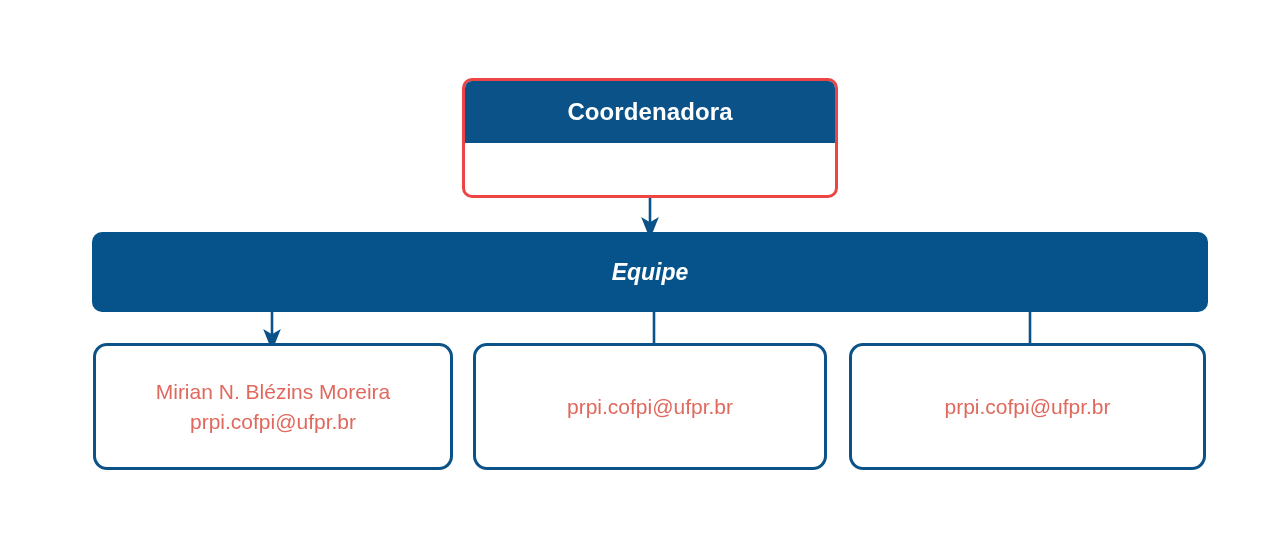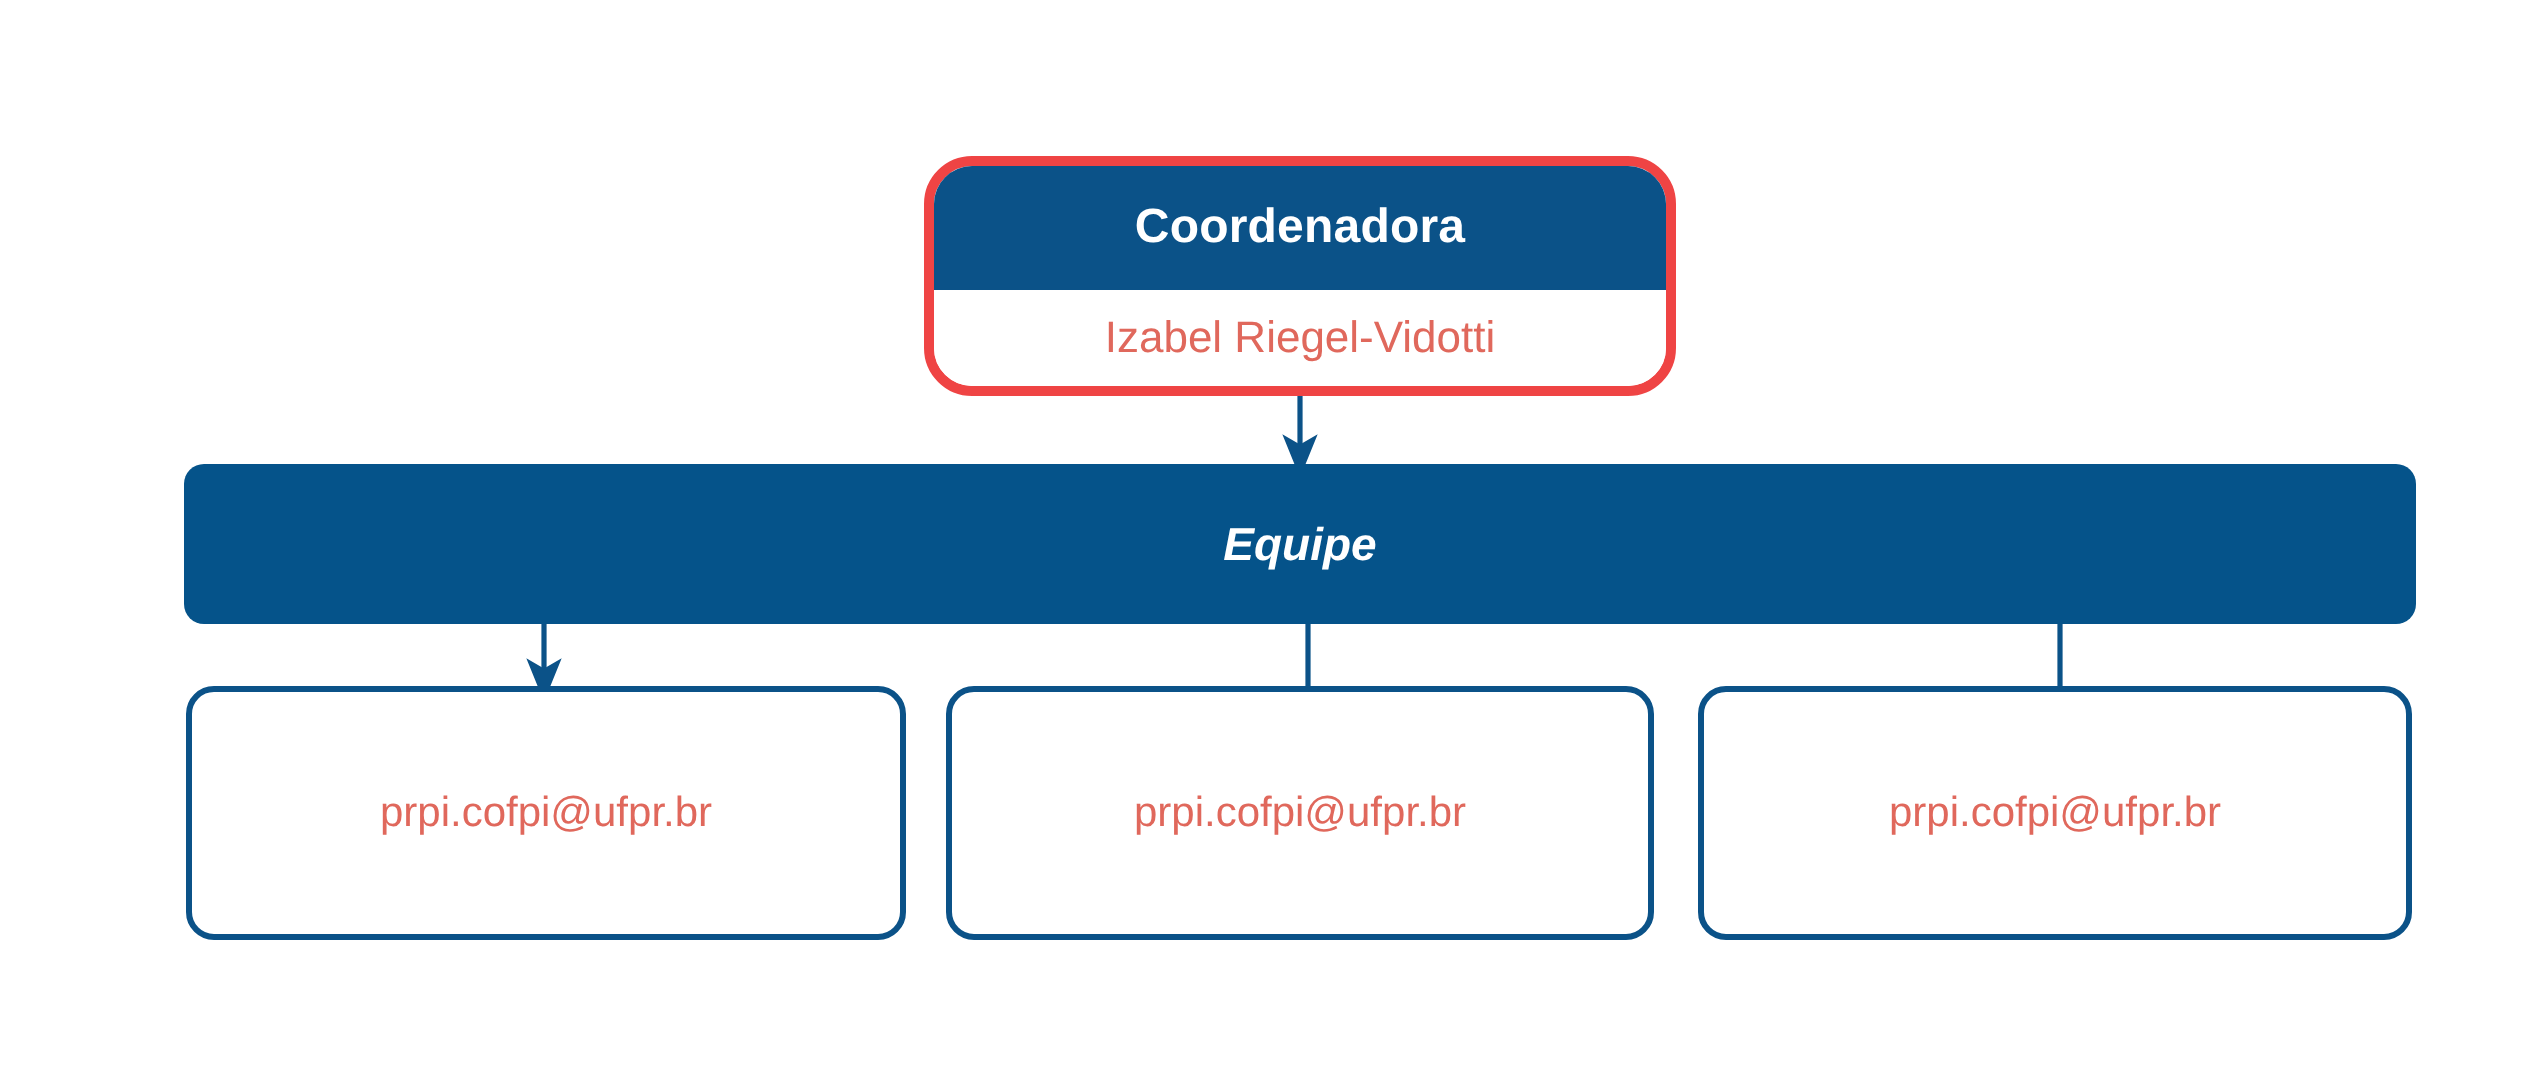--- a/index.html
+++ b/index.html
@@ -32,22 +32,22 @@
     pointer-events: none;
   }
 
   
   .node-coordenadora {
     position: absolute;
     left: 462px;
     top: 78px;
     width: 376px;
     height: 120px;
-    border: 5px solid #ef4444;
-    border-radius: 24px;
+    border: 3px solid #ef4444;
+    border-radius: 10px;
     box-sizing: border-box;
     background: #ffffff;
     overflow: hidden;
     display: flex;
     flex-direction: column;
     text-align: right;
   }
   .node-coordenadora .node-header {
     height: 62px;
     background: #0b5288;
@@ -138,30 +138,28 @@
 
     <line x1="654" y1="312" x2="654" y2="359" stroke="#0b5288" stroke-width="2.6" marker-end="url(#arrowhead)"></line>
 
     <line x1="1030" y1="312" x2="1030" y2="359" stroke="#0b5288" stroke-width="2.6" marker-end="url(#arrowhead)"></line>
   </svg>
 
   <div class="node-coordenadora">
     <div class="node-header">
       <span>Coordenadora</span>
     </div>
-    <div class="node-body">
-      <span>Izabel Riegel-Vidotti</span>
-    </div>
   </div>
 
   <div class="node-equipe">
     <span class="equipe-label">Equipe</span>
   </div>
 
   <div class="member-box" id="member-box-0">
+    <div class="member-line">Mirian N. Blézins Moreira</div>
     <div class="member-line">prpi.cofpi@ufpr.br</div>
   </div>
 
   <div class="member-box" id="member-box-1">
     <div class="member-line">prpi.cofpi@ufpr.br</div>
   </div>
 
   <div class="member-box" id="member-box-2">
     <div class="member-line">prpi.cofpi@ufpr.br</div>
   </div>

